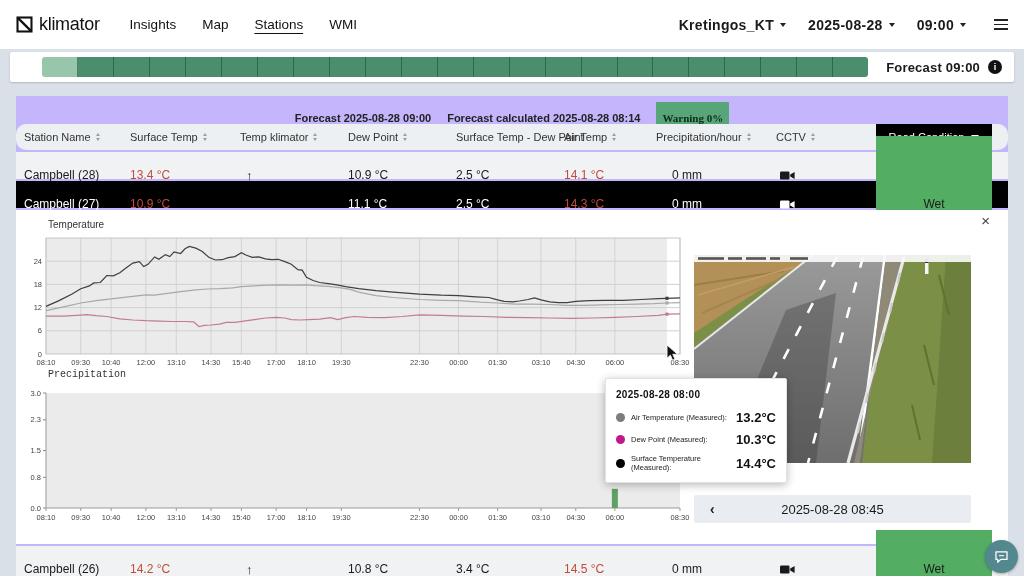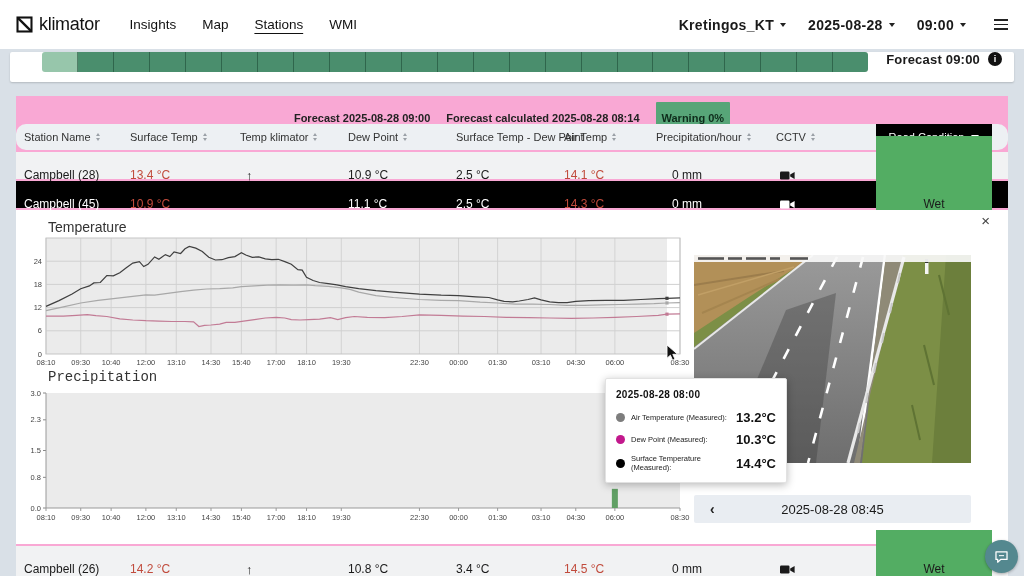--- a/index.html
+++ b/index.html
@@ -17,35 +17,35 @@
   .navlink{font-size:13.5px;color:#111;cursor:pointer;}
   .navlink.active{text-decoration:underline;text-underline-offset:4px;}
   .nav-right{display:flex;align-items:center;gap:22px;}
   .select{display:flex;align-items:center;font-size:14px;font-weight:600;letter-spacing:.3px;cursor:pointer;}
   .caret{width:0;height:0;border:3.5px solid transparent;border-top:4.5px solid #222;margin-left:6px;margin-top:4px;}
   .burger{display:flex;flex-direction:column;gap:3px;cursor:pointer;margin-left:6px;}
   .burger i{display:block;width:14px;height:1.8px;background:#222;}
 
   
   .forecast-card{position:absolute;left:10px;right:10px;top:52px;height:30px;background:#fff;
-       border-radius:2px;box-shadow:0 1px 2px rgba(0,0,0,.18);display:flex;
+       border-radius:2px;box-shadow:0 1px 2px rgba(0,0,0,.18);display:flex;align-items:center;
        padding:0 12px 0 32px;box-sizing:border-box;z-index:5;}
   .timeline{flex:1;height:20px;display:flex;border-radius:3px;overflow:hidden;cursor:pointer;}
   .timeline .seg{flex:1;background:var(--seg);border-right:1px solid rgba(25,70,50,.55);}
   .timeline .seg:last-child{border-right:none;}
   .timeline .seg.active{background:var(--seg-active);}
   .f-label{font-size:13px;font-weight:700;margin:0 8px 0 18px;letter-spacing:.2px;}
   .info{width:14px;height:14px;border-radius:50%;background:#111;color:#fff;font-size:9px;font-weight:700;
         display:flex;align-items:center;justify-content:center;cursor:pointer;}
 
   
-  .main-card{position:absolute;left:16px;right:16px;top:96px;bottom:0;background:#f9a8d4;overflow:hidden;z-index:4;}
+  .main-card{position:absolute;left:16px;right:16px;top:96px;bottom:0;background:#c4b5fd;overflow:hidden;z-index:4;}
   .meta{position:absolute;top:6px;left:0;right:0;display:flex;justify-content:center;align-items:center;
         gap:16px;font-size:11px;font-weight:600;color:#222;}
-  .warn{background:var(--warn);color:#0e2c1b;padding:10px 6px;border-radius:1px;}
+  .warn{background:var(--warn);color:#0e2c1b;padding:10px 6px;border-radius:1px;font-family:Liberation Serif, serif;}
   .grid{display:grid;grid-template-columns:106px 110px 108px 108px 108px 92px 120px 108px 116px 1fr;align-items:center;}
   .thead{position:absolute;top:28px;left:0;right:0;height:26px;background:#edf0f3;font-size:11px;color:#333;border-radius:10px;}
   .h{display:flex;align-items:center;padding-left:8px;white-space:nowrap;overflow:visible;cursor:pointer;height:100%;}
   .sort{display:inline-flex;flex-direction:column;margin-left:5px;color:#9aa0a6;}
   .sort i{width:0;height:0;border:2.8px solid transparent;display:block;}
   .sort .up{border-bottom:3.5px solid #9aa0a6;margin-bottom:1.5px;}
   .sort .dn{border-top:3.5px solid #9aa0a6;}
   .h.road{background:#000;color:#fff;justify-content:center;padding-left:0;font-weight:500;gap:7px;cursor:pointer;}
   .dd{width:0;height:0;border:4px solid transparent;border-top:5px solid #fff;margin-top:4px;}
   .row{position:absolute;left:0;right:0;height:27px;font-size:12px;cursor:pointer;}
@@ -57,21 +57,21 @@
   .c.dir{padding-left:14px;font-size:13px;}
   .c.c-precip{padding-left:24px;}
   .c.c-cctv{padding-left:12px;}
   .c.badge{background:var(--wet);color:#14321d;height:100%;display:flex;align-items:center;justify-content:center;
            padding:16px;font-weight:500;color:#1a1a1a;}
   .cam{display:inline-block;vertical-align:middle;cursor:pointer;}
 
   
   .detail{position:absolute;top:114px;left:0;right:0;height:334px;background:#fff;}
   .close{position:absolute;top:3px;right:18px;font-size:15px;color:#444;cursor:pointer;line-height:1;}
-  .chart-title{position:absolute;left:32px;font-size:14px;color:#333;}
+  .chart-title{position:absolute;left:32px;font-size:10px;color:#333;}
   .t1{top:9px;}
   .t2{top:159px;font-family:Liberation Mono, monospace;}
   .chart{position:absolute;left:12px;}
   .chart.temp{top:21px;}
   .chart.precip{top:172px;}
   .cctv{position:absolute;left:678px;top:45px;width:277px;height:208px;overflow:hidden;}
   .timebar{position:absolute;left:678px;top:285px;width:277px;height:28px;background:#e9edf2;border-radius:2px;
            display:flex;align-items:center;}
   .chev{position:absolute;left:16px;font-size:14px;font-weight:700;color:#222;cursor:pointer;line-height:1;}
   .time{flex:1;text-align:center;font-size:13px;color:#1a1a1a;}
@@ -240,21 +240,21 @@
         <svg class="cam" width="15" height="11" viewBox="0 0 15 11" fill="currentColor">
           <rect x="0" y="1.5" width="9.5" height="8" rx="1.2"></rect>
             <polygon points="10.2,4.6 14.6,2 14.6,9 10.2,6.4"></polygon>
         </svg>
       </span>
       <span class="c badge">Wet</span>
       <span class="c"></span>
     </div>
 
     <div class="row r2 grid">
-      <span class="c">Campbell (45)</span>
+      <span class="c">Campbell (27)</span>
       <span class="c red">10.9 °C</span>
       <span class="c dir"></span>
       <span class="c">11.1 °C</span>
       <span class="c">2.5 °C</span>
       <span class="c red">14.3 °C</span>
       <span class="c c-precip">0 mm</span>
       <span class="c c-cctv">
         <svg class="cam" width="15" height="11" viewBox="0 0 15 11" fill="currentColor">
           <rect x="0" y="1.5" width="9.5" height="8" rx="1.2"></rect>
             <polygon points="10.2,4.6 14.6,2 14.6,9 10.2,6.4"></polygon>

